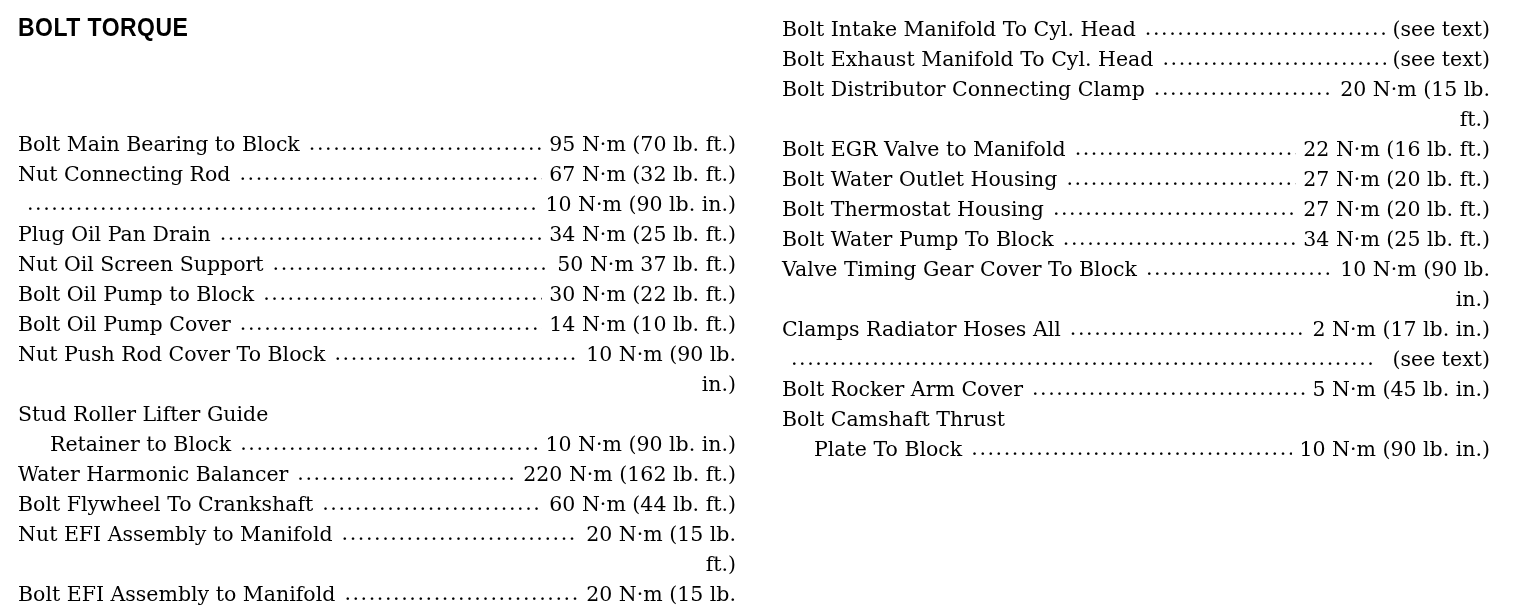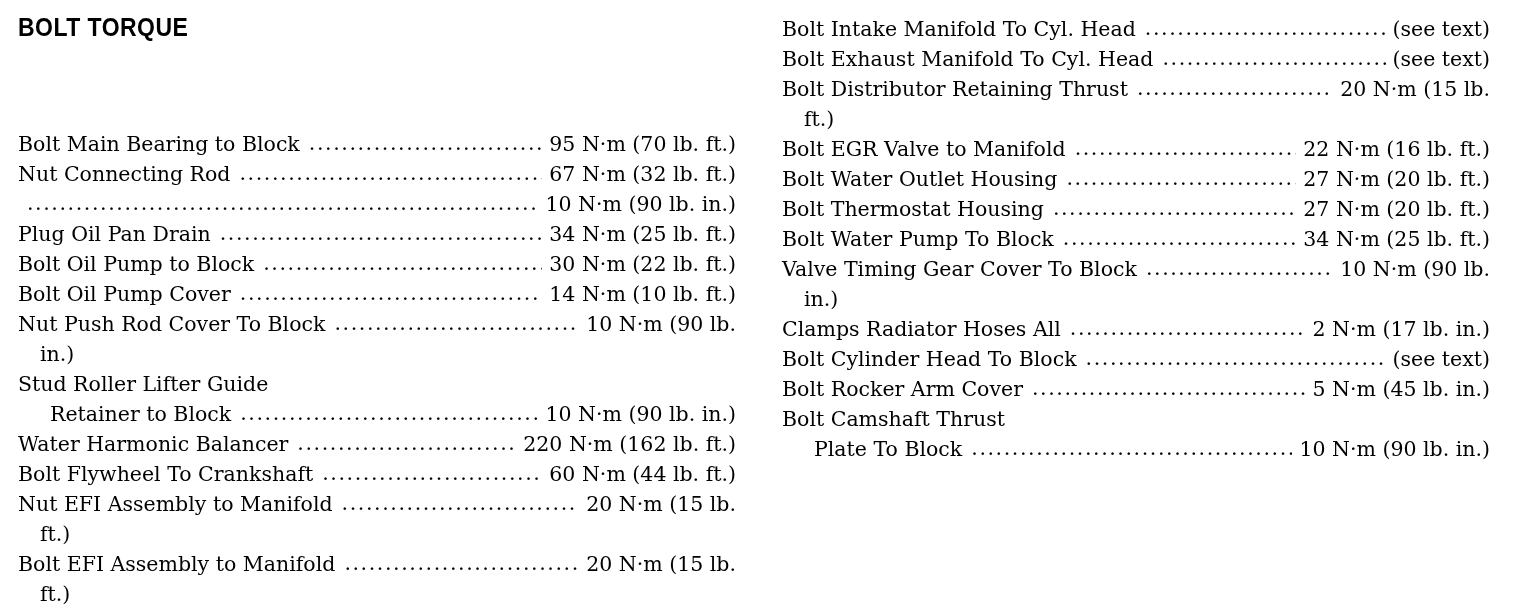--- a/index.html
+++ b/index.html
@@ -88,20 +88,21 @@
   .value {
     flex: 0 0 auto;
     white-space: pre;
   }
 
   
   .cont {
     padding-left: 22px;
     white-space: pre;
     line-height: 30px;
+    text-align: right;
   }
   
   .label-only {
     white-space: pre;
     line-height: 30px;
   }
   
   .row.indented {
     padding-left: 32px;
     width: calc(100% - 32px);
@@ -126,20 +127,25 @@
         <span class="value">67 N·m (32 lb. ft.)</span>
       </div>
       <div class="row entry">
         <span class="leader"></span>
         <span class="value">10 N·m (90 lb. in.)</span>
       </div>
       <div class="row entry">
         <span class="label">Plug Oil Pan Drain</span>
         <span class="leader"></span>
         <span class="value">34 N·m (25 lb. ft.)</span>
+      </div>
+      <div class="row entry">
+        <span class="label">Nut Oil Screen Support</span>
+        <span class="leader"></span>
+        <span class="value">50 N·m 37 lb. ft.)</span>
       </div>
       <div class="row entry">
         <span class="label">Bolt Oil Pump to Block</span>
         <span class="leader"></span>
         <span class="value">30 N·m (22 lb. ft.)</span>
       </div>
       <div class="row entry">
         <span class="label">Bolt Oil Pump Cover</span>
         <span class="leader"></span>
         <span class="value">14 N·m (10 lb. ft.)</span>
@@ -185,21 +191,21 @@
         <span class="label">Bolt Intake Manifold To Cyl. Head</span>
         <span class="leader"></span>
         <span class="value">(see text)</span>
       </div>
       <div class="row entry">
         <span class="label">Bolt Exhaust Manifold To Cyl. Head</span>
         <span class="leader"></span>
         <span class="value">(see text)</span>
       </div>
       <div class="row entry">
-        <span class="label">Bolt Distributor Retaining Thrust</span>
+        <span class="label">Bolt Distributor Connecting Clamp</span>
         <span class="leader"></span>
         <span class="value">20 N·m (15 lb.</span>
       </div>
       <div class="cont entry">ft.)</div>
       <div class="row entry">
         <span class="label">Bolt EGR Valve to Manifold</span>
         <span class="leader"></span>
         <span class="value">22 N·m (16 lb. ft.)</span>
       </div>
       <div class="row entry">
@@ -222,21 +228,20 @@
         <span class="leader"></span>
         <span class="value">10 N·m (90 lb.</span>
       </div>
       <div class="cont entry">in.)</div>
       <div class="row entry">
         <span class="label">Clamps Radiator Hoses All</span>
         <span class="leader"></span>
         <span class="value">2 N·m (17 lb. in.)</span>
       </div>
       <div class="row entry">
-        <span class="label">Bolt Cylinder Head To Block</span>
         <span class="leader"></span>
         <span class="value">(see text)</span>
       </div>
       <div class="row entry">
         <span class="label">Bolt Rocker Arm Cover</span>
         <span class="leader"></span>
         <span class="value">5 N·m (45 lb. in.)</span>
       </div>
       <div class="label-only entry">Bolt Camshaft Thrust</div>
       <div class="row entry indented">

